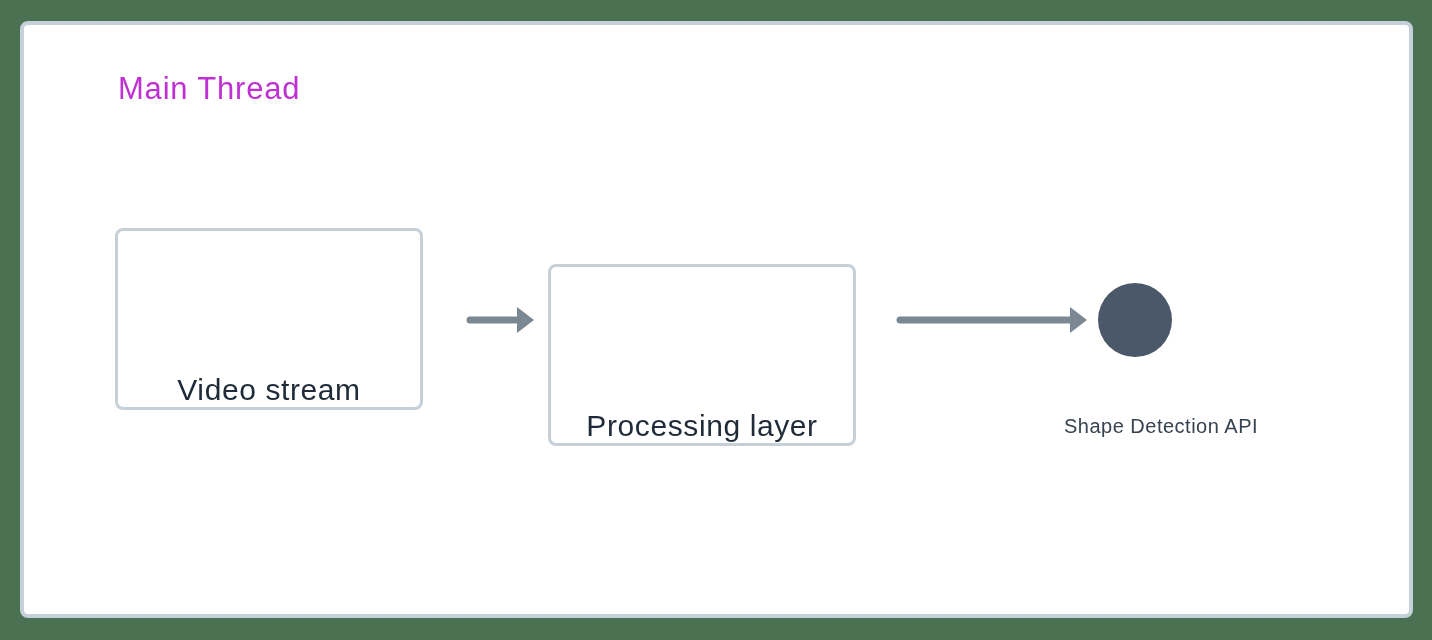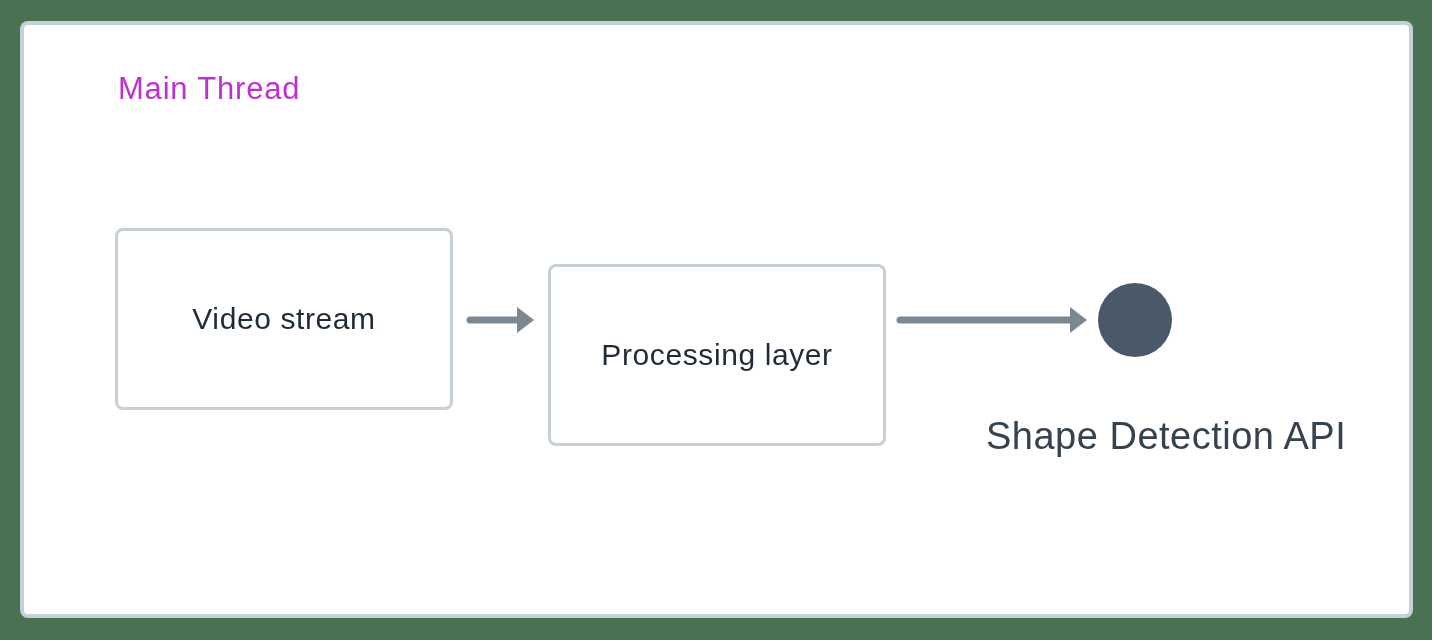--- a/index.html
+++ b/index.html
@@ -36,26 +36,26 @@
     position: absolute;
     left: 94px; top: 45px;
     font-size: 31px;
     line-height: 37px;
     letter-spacing: 0.8px;
     color: var(--title);
     white-space: nowrap;
   }
   .node-box {
     position: absolute;
-    width: 338px; height: 182px;
+    width: 308px; height: 182px;
     background: var(--panel-bg);
     border: 3px solid var(--node-border);
     border-radius: 8px;
     display: flex;
-    align-items: center;
+    align-items: flex-end;
     justify-content: center;
   }
   .node-box .node-label {
     font-size: 30px;
     letter-spacing: 0.6px;
     color: var(--node-text);
     white-space: nowrap;
   }
   .node-video { left: 91px; top: 203px; }
   .node-processing { left: 524px; top: 203px; margin-top: 36px; }
@@ -71,21 +71,21 @@
     left: 1074px; top: 258px;
     width: 74px; height: 74px;
     border-radius: 50%;
     background: var(--api-dot);
   }
   .api-label {
     position: absolute;
     left: 962px; top: 390px;
     width: 350px;
     text-align: center;
-    font-size: 38px;
+    font-size: 20px;
     letter-spacing: 0.5px;
     color: var(--api-label);
     white-space: nowrap;
   }
 </style>
 </head>
 <body>
 
 <div class="canvas">
   <div class="panel">

